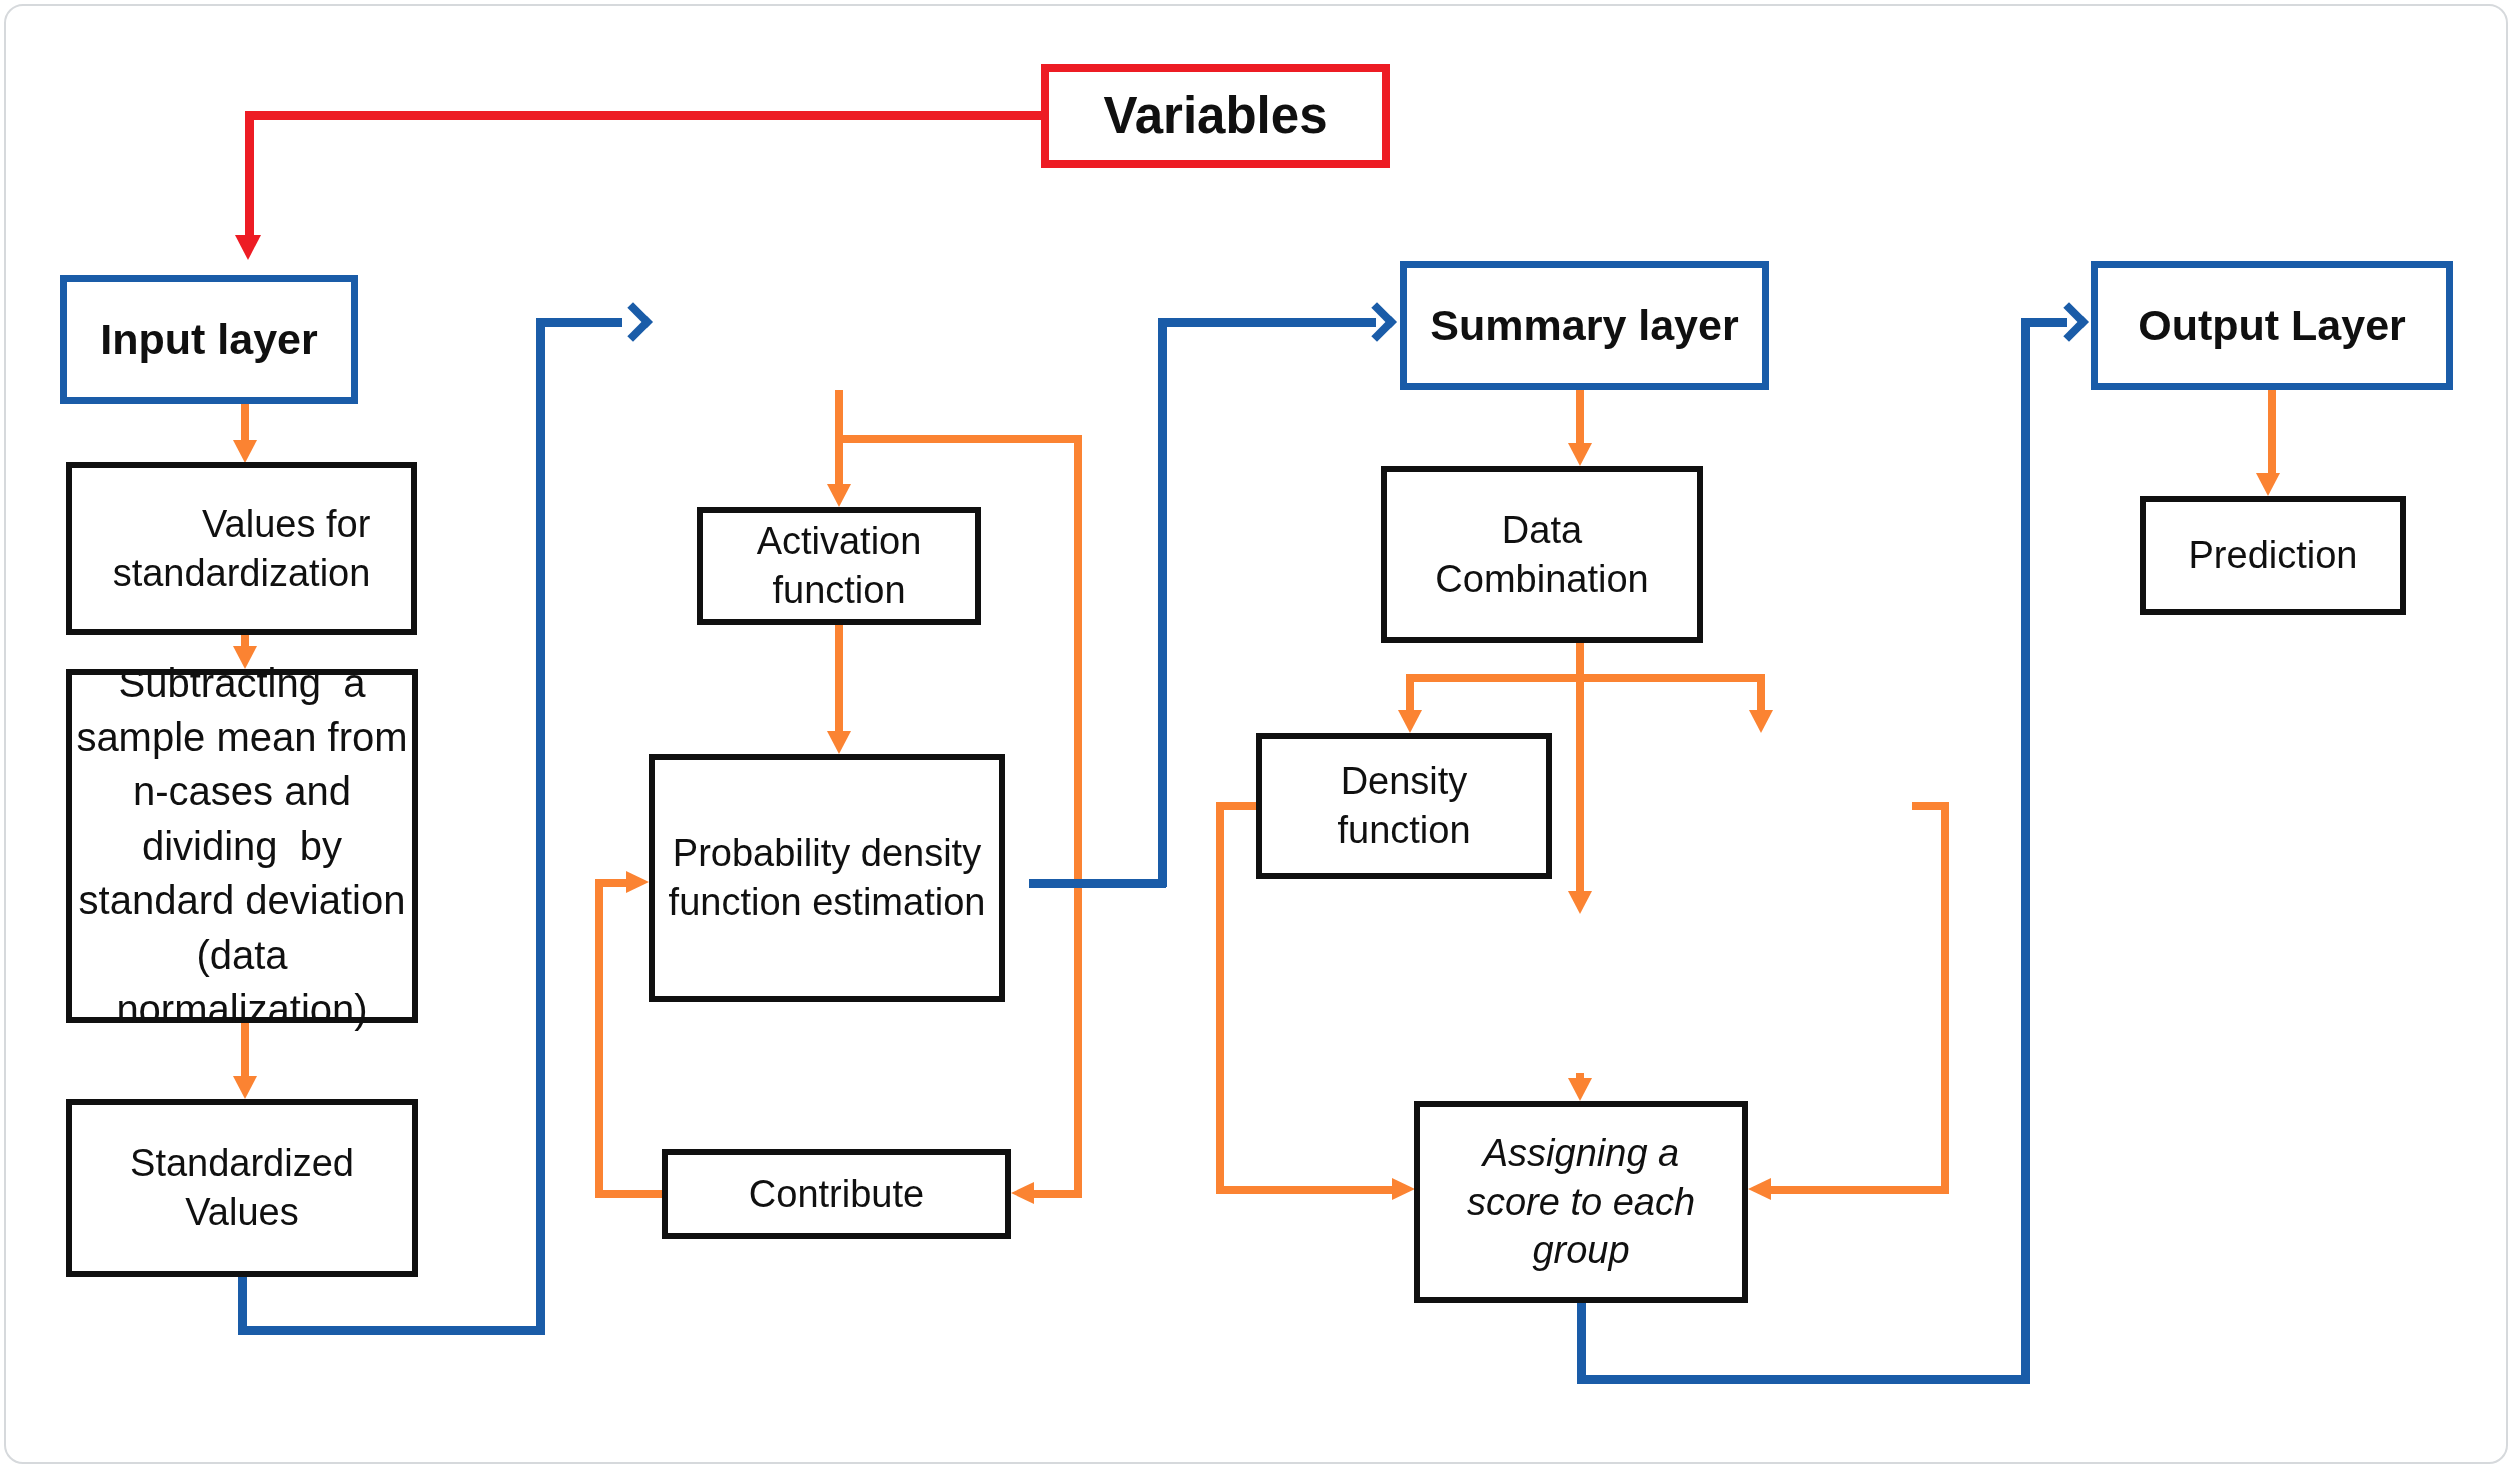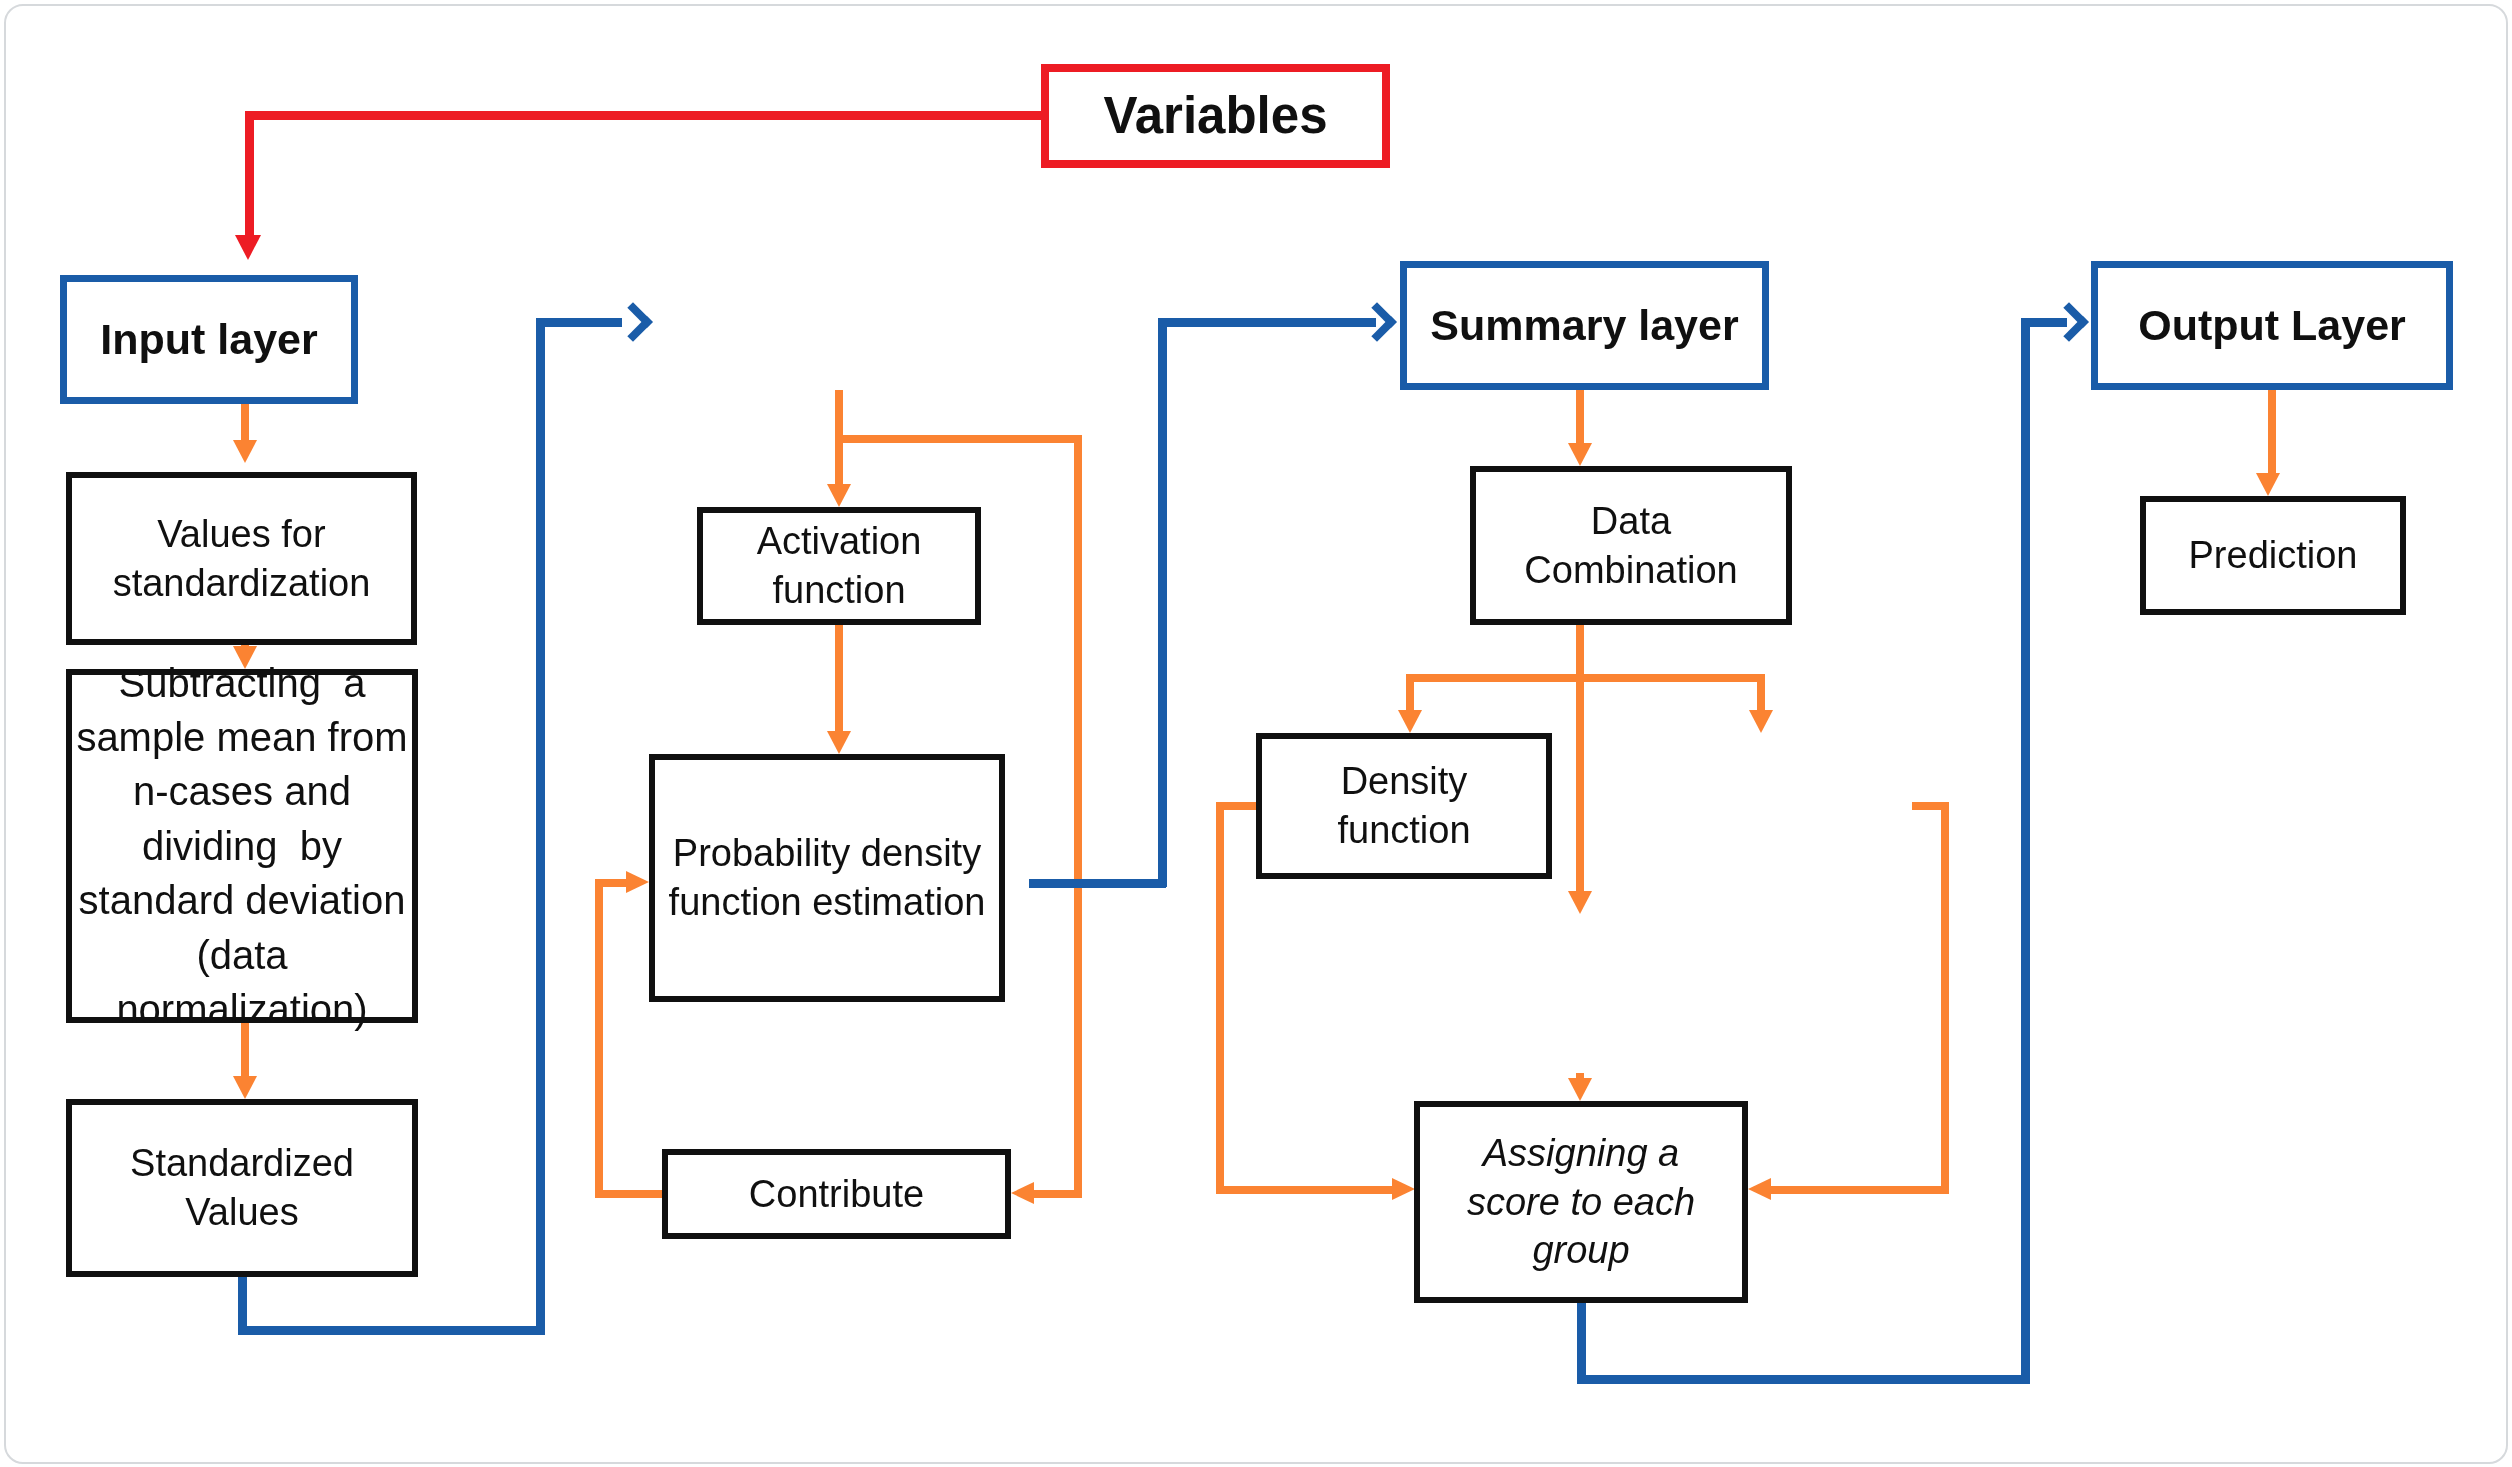--- a/index.html
+++ b/index.html
@@ -124,21 +124,21 @@
 
   <div class="node variables" style="left:1041px;top:64px;width:349px;height:104px;">Variables</div>
 
   <div class="node layer" style="left:60px;top:275px;width:298px;height:129px;">Input layer</div>
 
 
   <div class="node layer" style="left:1400px;top:261px;width:369px;height:129px;">Summary layer</div>
 
   <div class="node layer" style="left:2091px;top:261px;width:362px;height:129px;">Output Layer</div>
 
-  <div class="node plain" style="left:66px;top:472px;width:351px;height:173px;">Values for
+  <div class="node plain" style="left:66px;top:462px;width:351px;height:173px;text-align:right;">Values for
 standardization</div>
 
   <div class="node plain" style="left:66px;top:669px;width:352px;height:354px;font-size:40px;line-height:1.36;">Subtracting  a
 sample mean from
 n-cases and
 dividing  by
 standard deviation
 (data
 normalization)</div>
 
@@ -146,21 +146,21 @@
 Values</div>
 
   <div class="node plain" style="left:697px;top:507px;width:284px;height:118px;">Activation
 function</div>
 
   <div class="node plain" style="left:649px;top:754px;width:356px;height:248px;">Probability density
 function estimation</div>
 
   <div class="node plain" style="left:662px;top:1149px;width:349px;height:90px;">Contribute</div>
 
-  <div class="node plain" style="left:1470px;top:466px;width:322px;height:159px;">Data
+  <div class="node plain" style="left:1381px;top:466px;width:322px;height:177px;">Data
 Combination</div>
 
   <div class="node plain" style="left:1256px;top:733px;width:296px;height:146px;">Density
 function</div>
 
 
 
   <div class="node plain" style="left:1414px;top:1101px;width:334px;height:202px;font-style:italic;">Assigning a
 score to each
 group</div>

